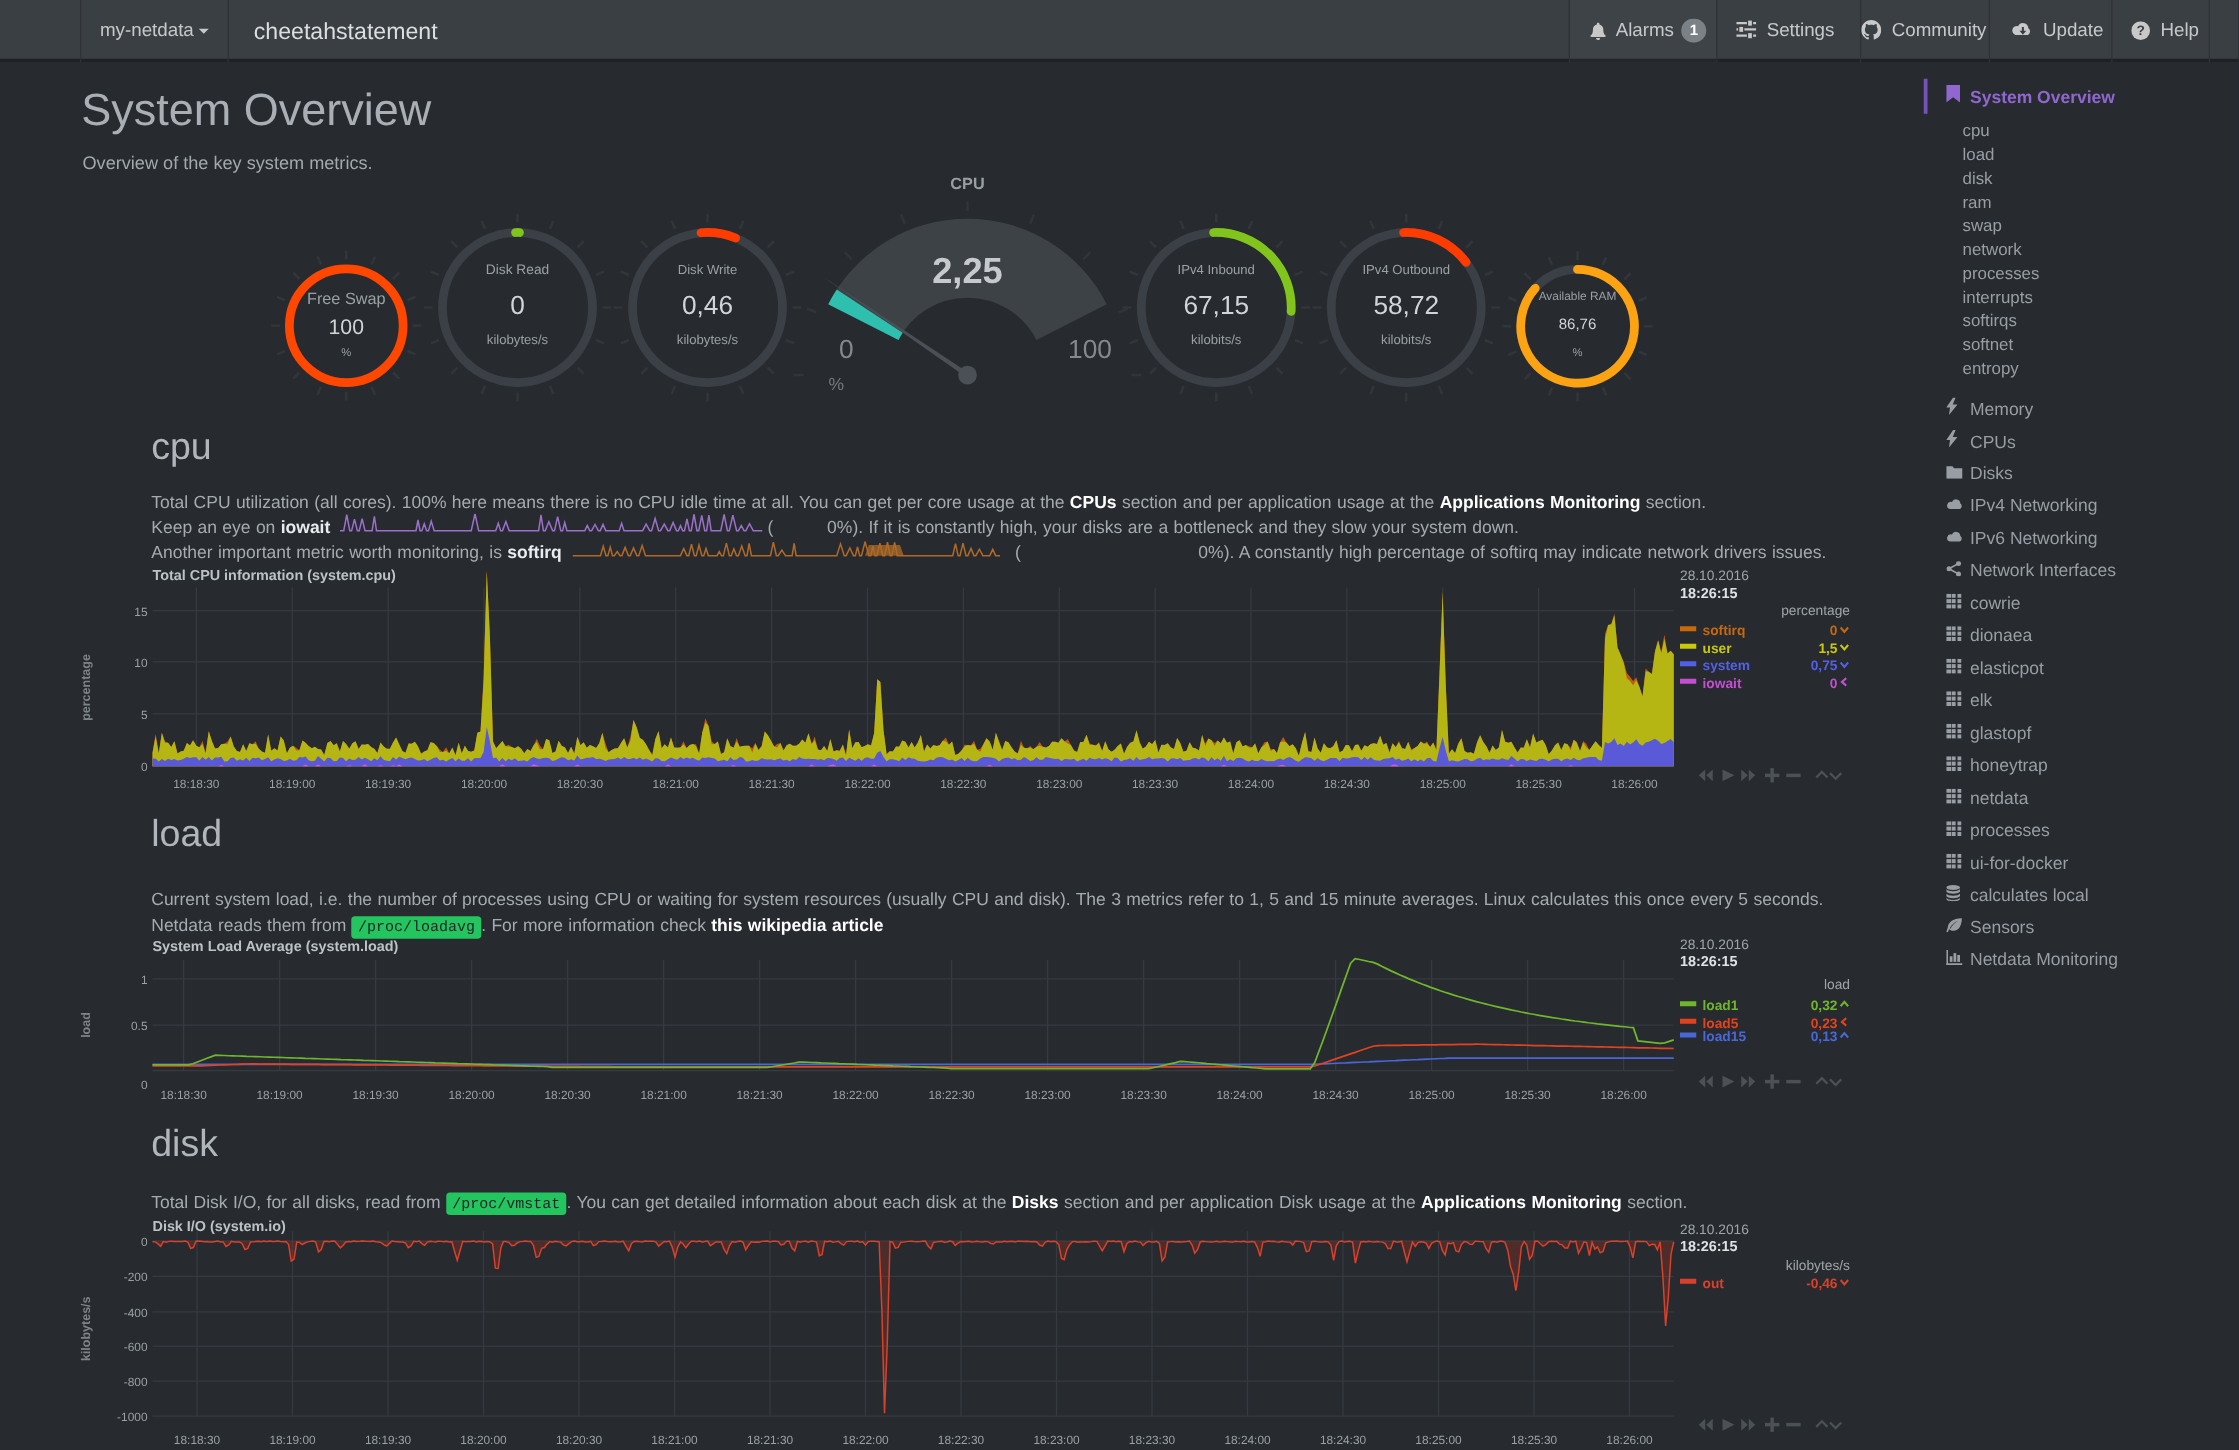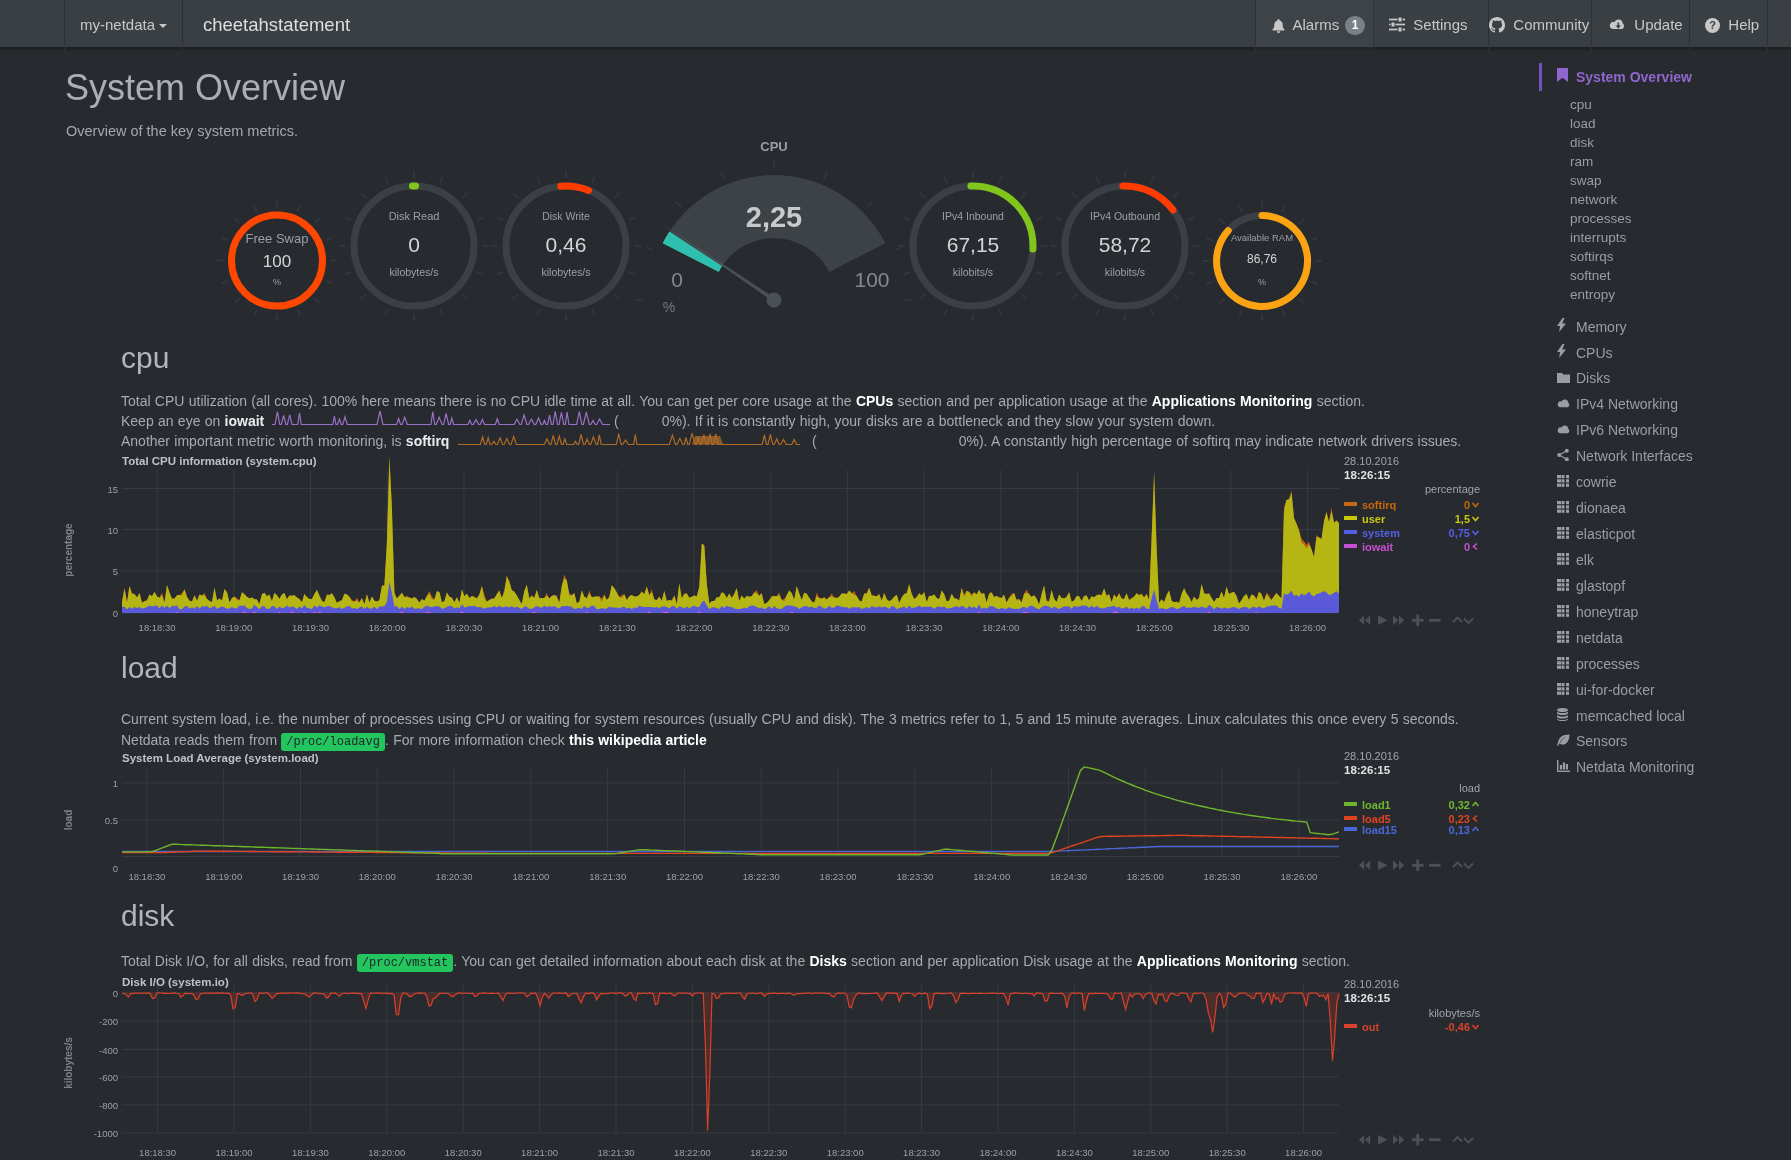--- a/index.html
+++ b/index.html
@@ -618,21 +618,21 @@
             <rect x="9.0" y="8.6" width="3" height="3.2"></rect>
           </g>
         </svg></span><span>ui-for-docker</span></div>
     <div class="si" style="top:708px"><span class="ic"><svg width="11" height="13" viewBox="0 0 11 13">
           <g fill="#989ea4">
             <ellipse cx="5.5" cy="2" rx="5.5" ry="2"></ellipse>
             <path d="M0 3.4c1 1 3 1.6 5.5 1.6S10 4.4 11 3.4v2C10 6.4 8 7 5.5 7S1 6.4 0 5.4z"></path>
             <path d="M0 6.9c1 1 3 1.6 5.5 1.6S10 7.9 11 6.9v2c-1 1-3 1.6-5.5 1.6S1 9.9 0 8.9z"></path>
             <path d="M0 10.4c1 1 3 1.6 5.5 1.6s4.5-.6 5.5-1.6v.6c0 1.4-2.5 2-5.5 2S0 12.4 0 11z"></path>
           </g>
-        </svg></span><span>memcached local</span></div>
+        </svg></span><span>calculates local</span></div>
     <div class="si" style="top:733px"><span class="ic"><svg width="13" height="12" viewBox="0 0 13 12">
           <path fill="#989ea4" d="M12.5.5C5 .5 1.5 4 1.2 8.1c-.5 1.2-1 2.6-1.2 3.4l1.3.3c.2-.7.5-1.6.9-2.5C3 10 4.5 10.6 6 10.6c4 0 6.5-4.6 6.5-10.1zM2.8 8.5C4 6 6.5 3.7 9.5 2.5 6.9 4 4.5 6.3 3.2 9z"></path>
         </svg></span><span>Sensors</span></div>
     <div class="si" style="top:759px"><span class="ic"><svg width="13" height="12" viewBox="0 0 13 12">
           <g fill="#989ea4">
             <rect x="0" y="0" width="1.4" height="12"></rect>
             <rect x="0" y="10.6" width="13" height="1.4"></rect>
             <rect x="2.8" y="5" width="2.2" height="4.5"></rect>
             <rect x="5.8" y="2.5" width="2.2" height="7"></rect>
             <rect x="8.8" y="4" width="2.2" height="5.5"></rect>

